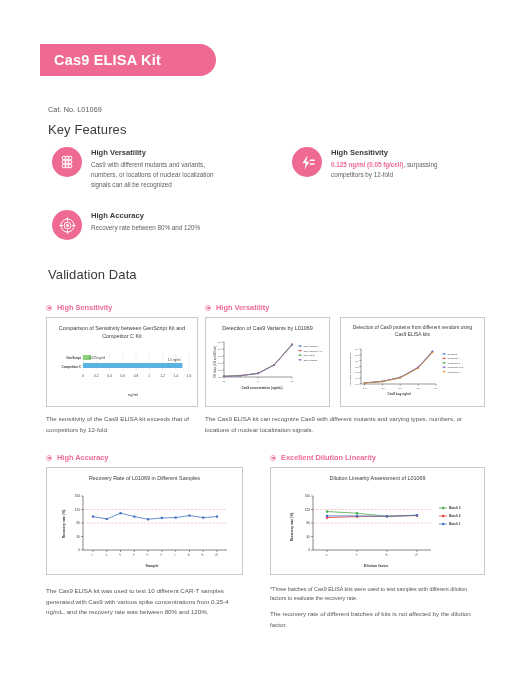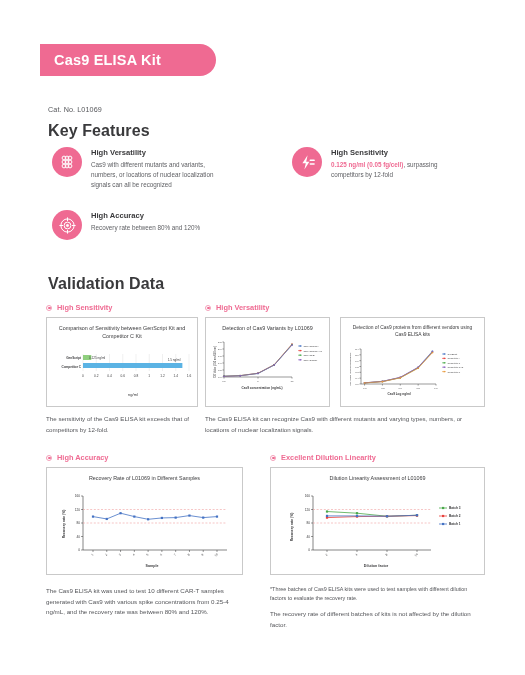--- a/index.html
+++ b/index.html
@@ -24,24 +24,24 @@
   .title-banner .t {
     color: #ffffff; font-size: 14.5px; font-weight: 700; letter-spacing: .2px;
   }
   .catno {
     position: absolute; left: 48px; top: 105px;
     font-size: 7.2px; color: #55565a; letter-spacing: .1px;
   }
 
   
   .sec-head {
-    font-size: 16px; font-weight: 700; color: #3a3a3c; letter-spacing: .1px;
+    font-size: 13px; font-weight: 400; color: #3a3a3c; letter-spacing: .1px;
   }
   #key-features-heading { position: absolute; left: 48px; top: 122px; }
-  #validation-heading   { position: absolute; left: 48px; top: 275px; }
+  #validation-heading   { position: absolute; left: 48px; top: 267px; }
 
   
   .feat { position: absolute; display: flex; gap: 9px; }
   .feat .circle {
     width: 30px; height: 30px; border-radius: 50%;
     background: #ef6a92; flex: 0 0 30px;
     display: flex; align-items: center; justify-content: center;
   }
   .feat .body { padding-top: 1px; }
   .feat .ft { font-size: 7.6px; font-weight: 700; color: #3a3a3c; margin-bottom: 3px; }

